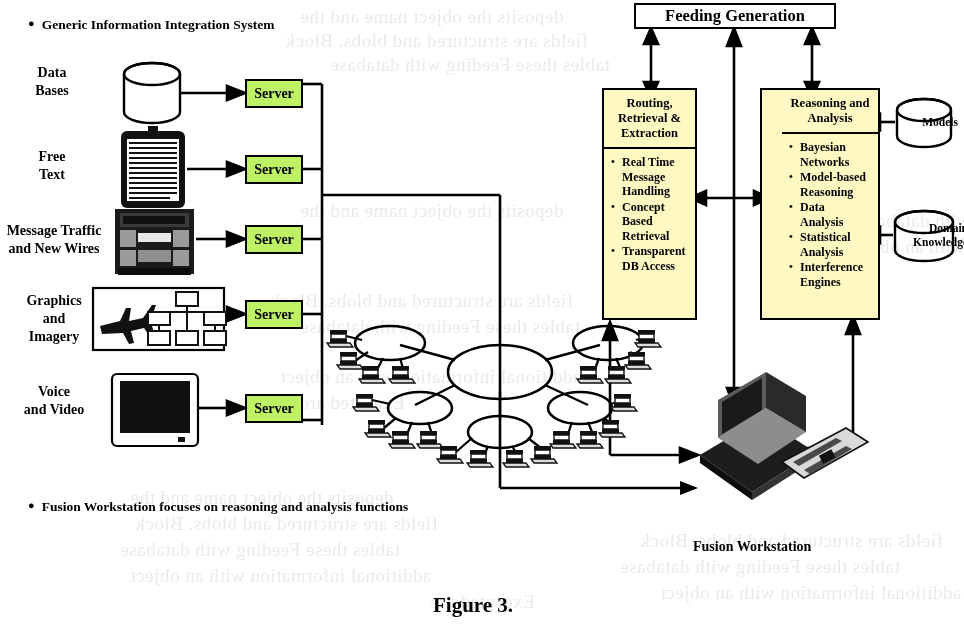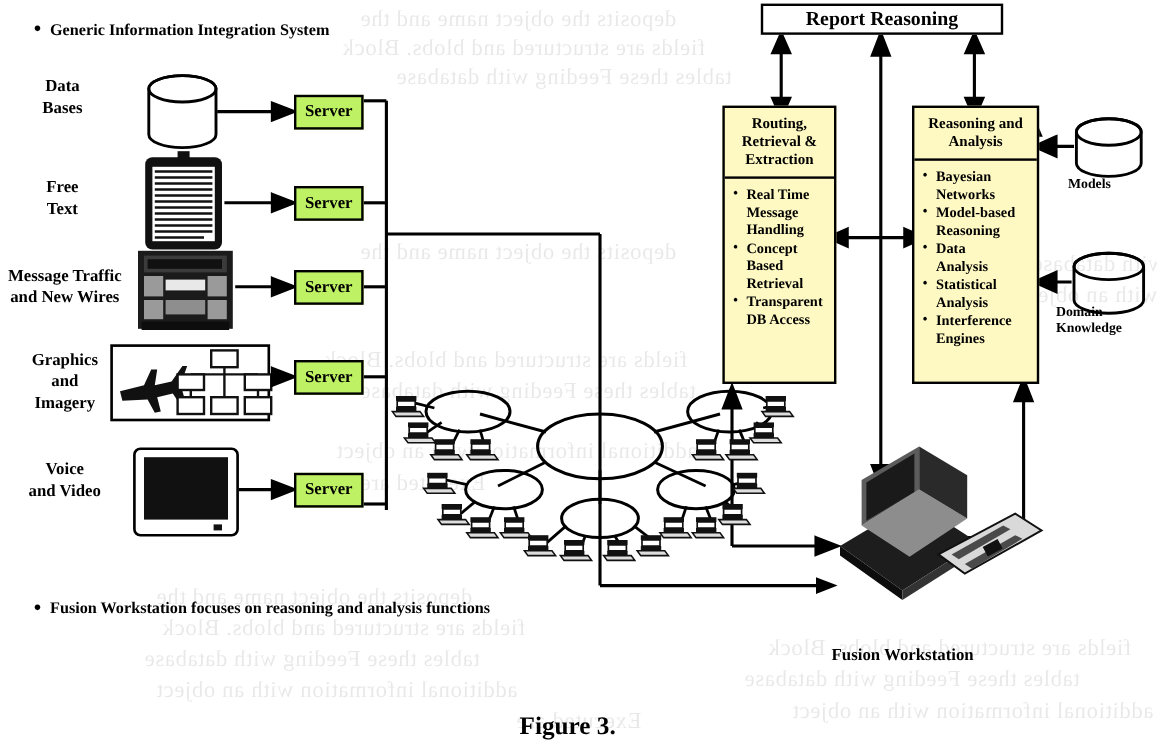--- a/index.html
+++ b/index.html
@@ -58,21 +58,21 @@
 
   .report-box{
     position:absolute;border:2.6px solid #000;background:#fff;
     display:flex;align-items:center;justify-content:center;
     font-weight:bold;font-size:16.5px;font-family:"Liberation Serif", serif;
     box-sizing:border-box;
   }
 
   .cyl-label{
     position:absolute;font-weight:bold;font-size:11.5px;line-height:14px;
-    text-align:left;font-family:"Liberation Serif", serif;width:100%;margin-top:32px;
+    text-align:right;font-family:"Liberation Serif", serif;width:100%;
   }
 
   .fw-label{
     position:absolute;font-weight:bold;font-size:14px;
     font-family:"Liberation Serif", serif;white-space:nowrap;
   }
   .fig-caption{
     position:absolute;font-weight:bold;font-size:21px;
     font-family:"Liberation Serif", serif;white-space:nowrap;
   }
@@ -344,33 +344,33 @@
     <span>Server</span>
   </div>
   <div class="server-box" style="left:245px;top:300px;">
     <span>Server</span>
   </div>
   <div class="server-box" style="left:245px;top:394px;">
     <span>Server</span>
   </div>
 
   <div class="report-box" style="left:634px;top:3px;width:202px;height:26px;">
-    <span>Report Reasoning</span>
+    <span>Feeding Generation</span>
   </div>
 
   <div class="panel" style="left:602px;top:88px;width:95px;height:232px;">
     <div class="panel-title">Routing,<br>Retrieval &amp;<br>Extraction</div>
     <div class="panel-body">
       <div class="li">Real Time<br>Message<br>Handling</div>
       <div class="li">Concept<br>Based<br>Retrieval</div>
       <div class="li">Transparent<br>DB Access</div>
     </div>
   </div>
 
-  <div class="panel" style="left:760px;top:88px;width:106px;height:232px;">
+  <div class="panel" style="left:760px;top:88px;width:120px;height:232px;padding-left:20px;">
     <div class="panel-title">Reasoning and<br>Analysis</div>
     <div class="panel-body">
       <div class="li">Bayesian<br>Networks</div>
       <div class="li">Model-based<br>Reasoning</div>
       <div class="li">Data<br>Analysis</div>
       <div class="li">Statistical<br>Analysis</div>
       <div class="li">Interference<br>Engines</div>
     </div>
   </div>
 

